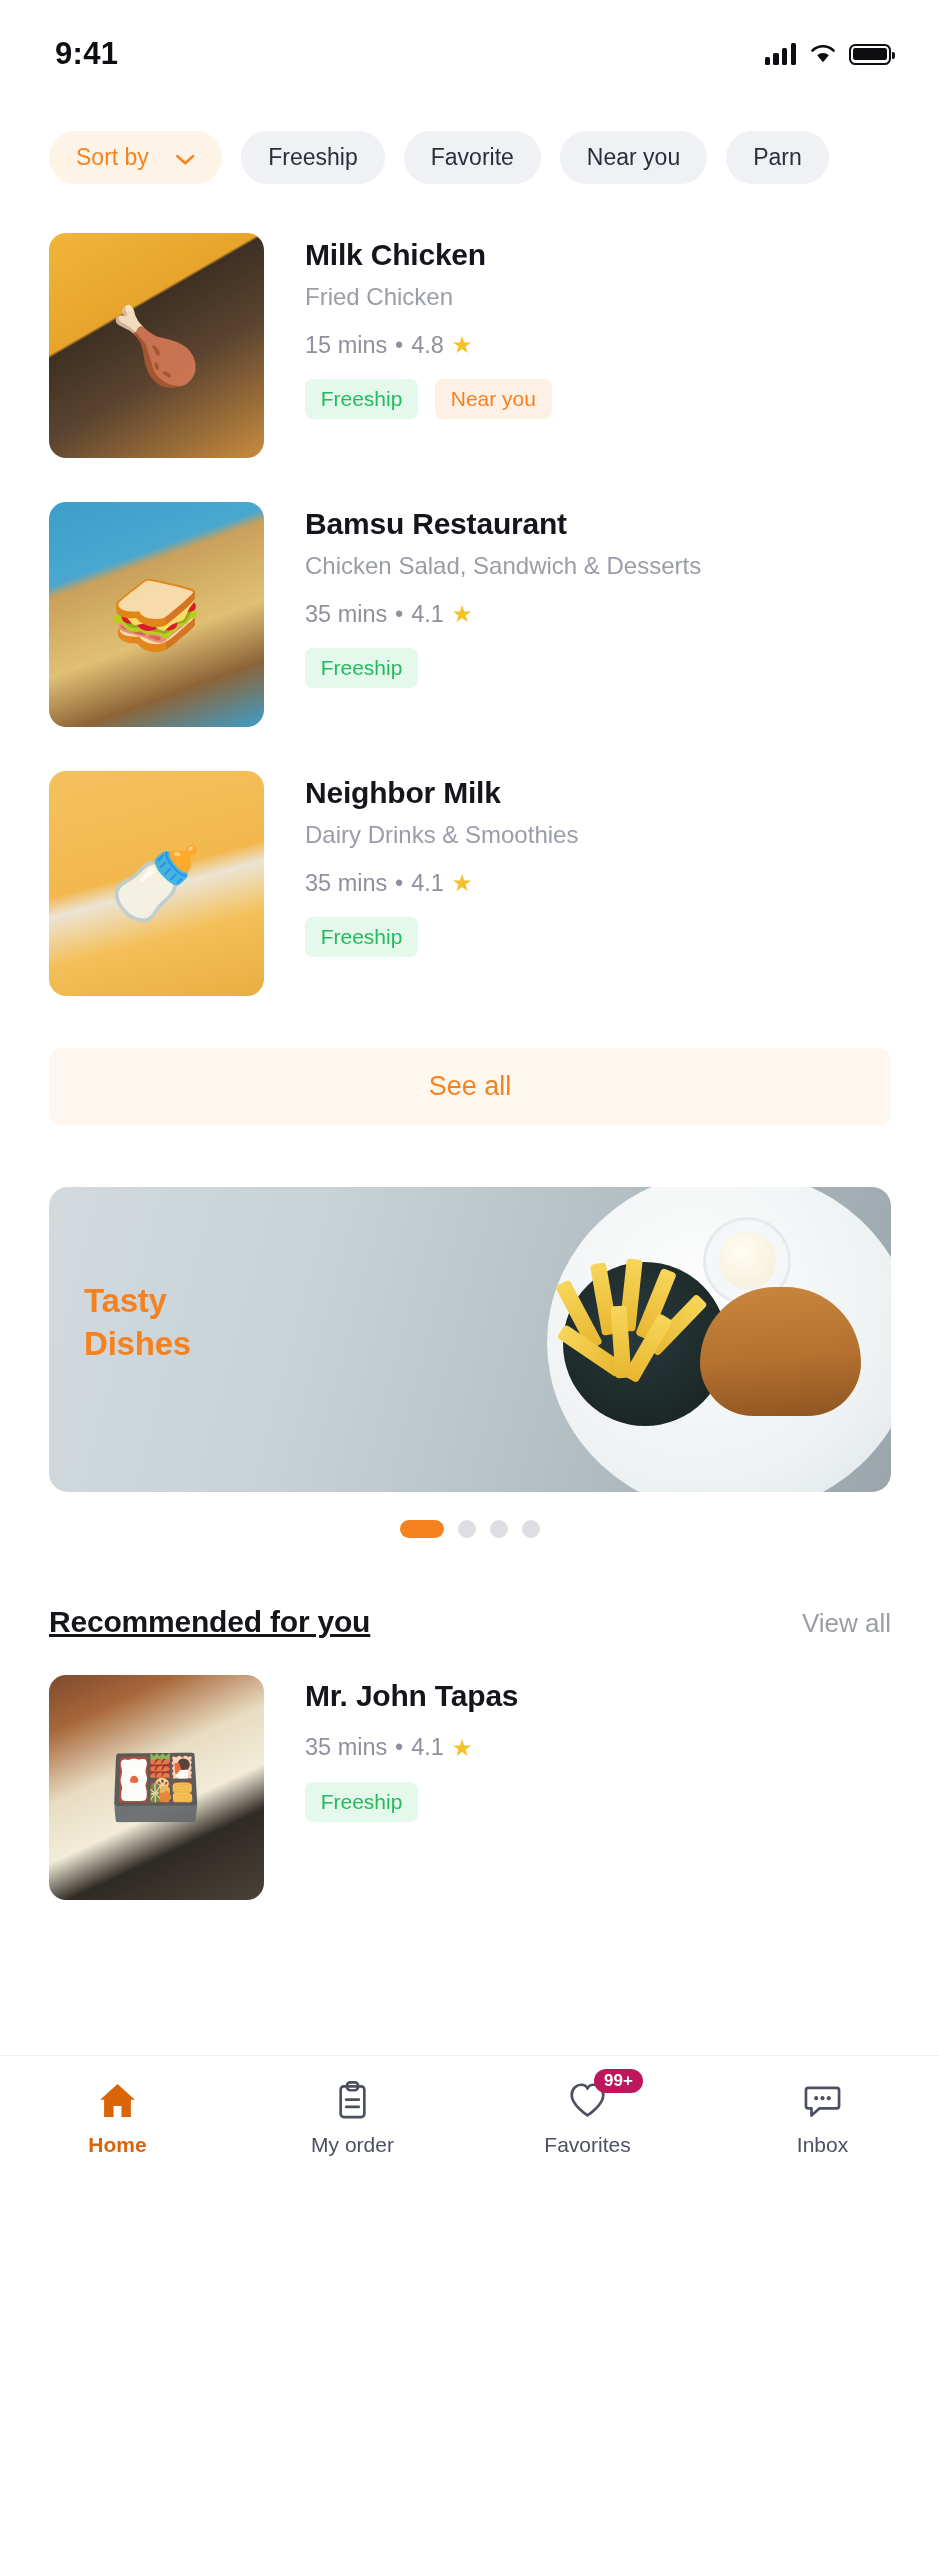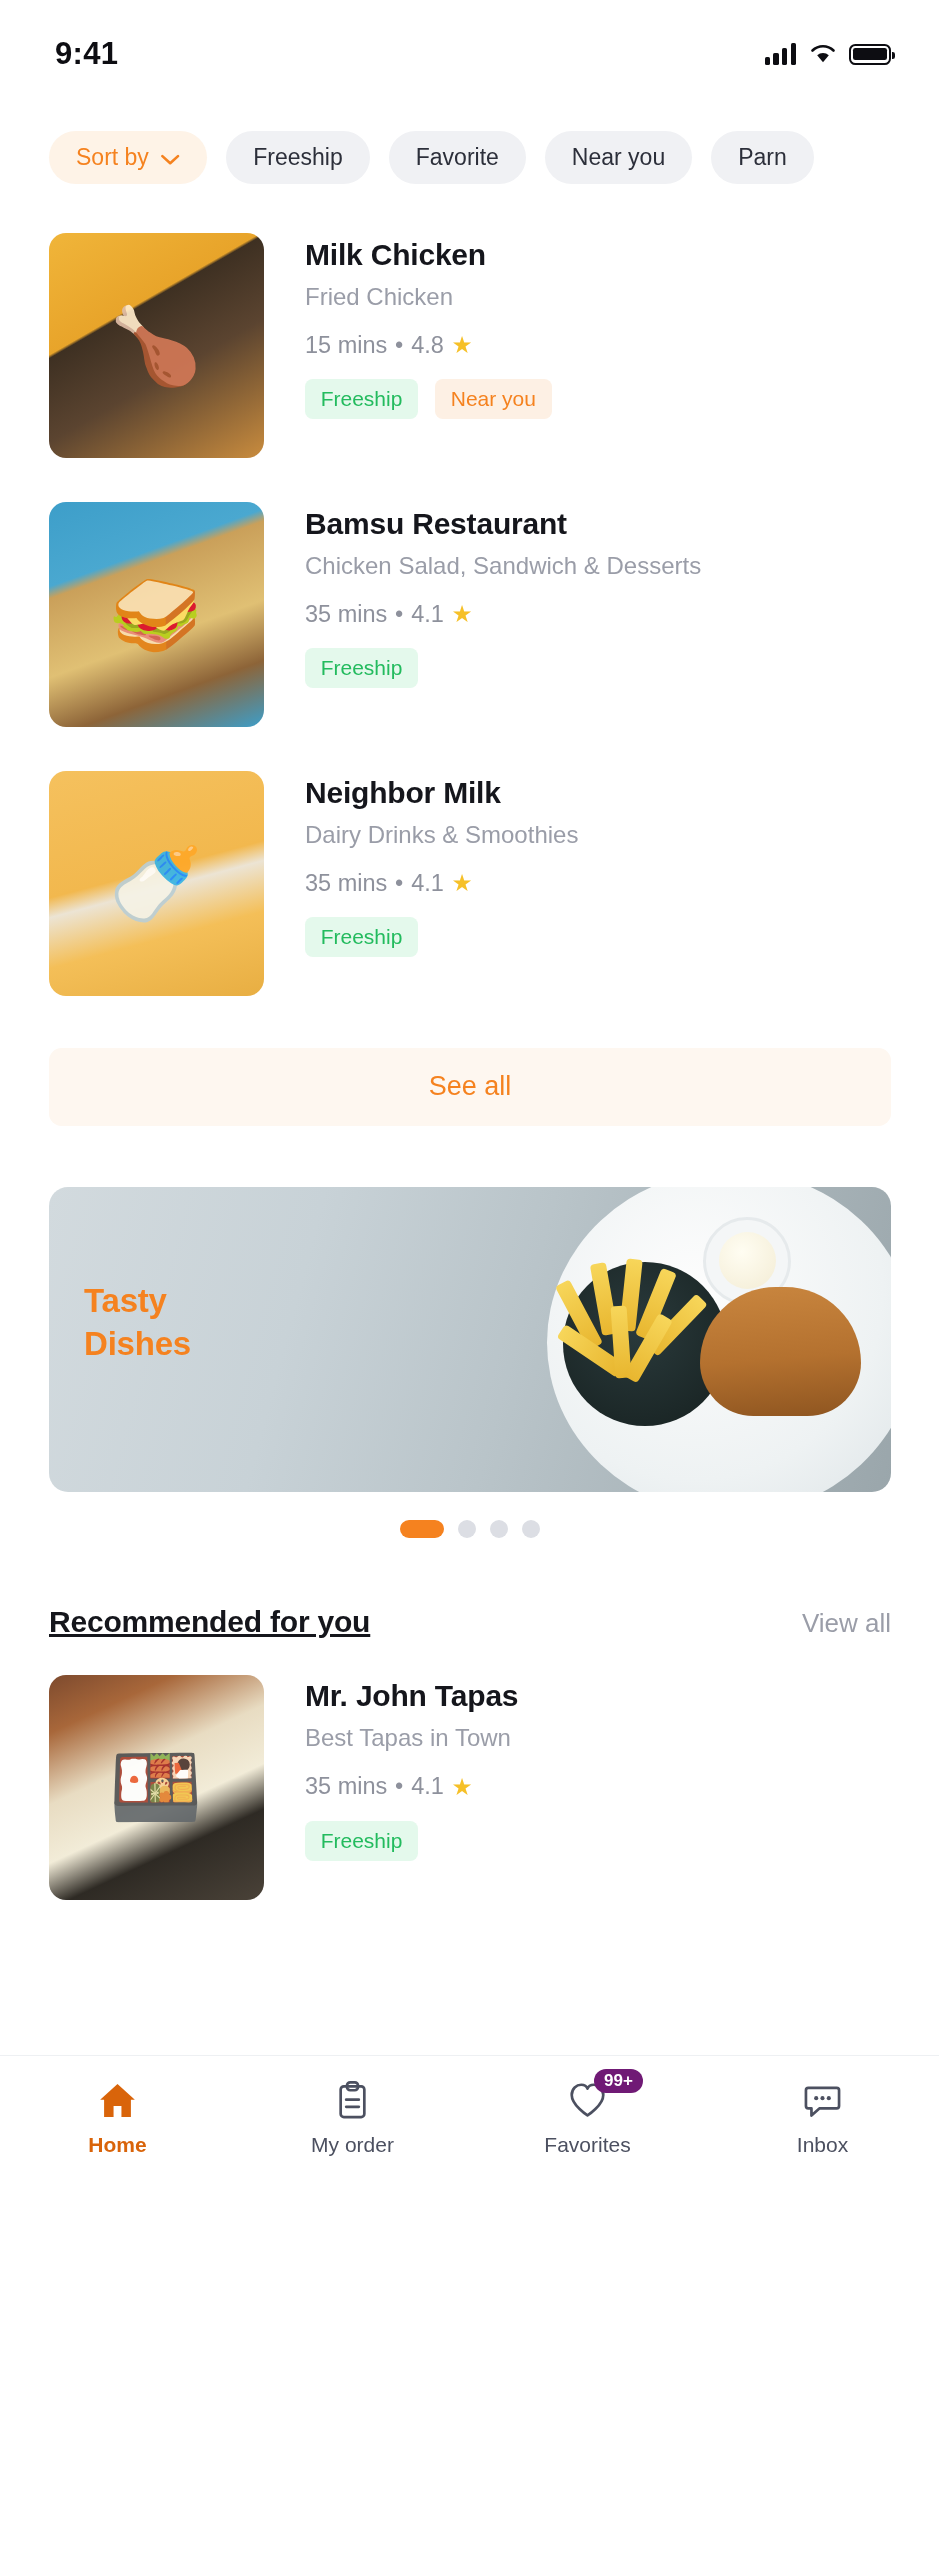--- a/index.html
+++ b/index.html
@@ -44,21 +44,21 @@
   }
   .page-title { font-size: 36px; font-weight: 700; color: #15161c; letter-spacing: -0.3px; }
 
   
   .chips {
     display: flex; gap: 19px; padding: 45px 0 0 49px;
     white-space: nowrap; overflow: hidden;
   }
   .chip {
     flex: none; height: 53px; border-radius: 27px; background: #f0f1f4;
-    display: flex; align-items: center; gap: 11px; padding: 0 27px;
+    display: flex; align-items: center; gap: 26px; padding: 0 27px;
     font-size: 23px; color: #2c2f3a; cursor: pointer;
   }
   .chip.active { background: #fef3e7; color: #f5821f; }
   .chev-sm { display: inline-block; }
 
   
   .rlist { padding: 49px 0 0 0; }
   .rcard { display: flex; gap: 41px; padding: 0 49px; margin-bottom: 44px; cursor: pointer; }
   .rthumb {
     flex: none; width: 215px; height: 225px; border-radius: 17px;
@@ -153,21 +153,21 @@
     display: flex; align-items: flex-start; padding-top: 23.5px;
   }
   .navitem {
     flex: 1; display: flex; flex-direction: column; align-items: center;
     gap: 12.5px; cursor: pointer; position: relative;
   }
   .navlabel { font-size: 21px; color: #4c5060; }
   .navitem.active .navlabel { color: #d9640a; font-weight: 700; }
   .nbadge {
     position: absolute; top: -11px; left: 50%; margin-left: 6.3px;
-    background: #701a75; color: #fff; font-size: 17px; font-weight: 700;
+    background: #be185d; color: #fff; font-size: 17px; font-weight: 700;
     padding: 3.9px 10.2px; border-radius: 17px; line-height: 1;
   }
 </style>
 </head>
 <body>
 
 <div class="phone">
 
   <div class="statusbar">
     <div class="status-time">9:41</div>
@@ -314,21 +314,20 @@
     <div class="sec-link">View all</div>
   </div>
 
   <div class="rlist" style="padding-top:36px;">
     <div class="rcard">
       <div class="rthumb t4">
         <span class="glyph">🍱</span>
       </div>
       <div class="rinfo">
         <div class="rname">Mr. John Tapas</div>
-        <div class="rcuisine">Best Tapas in Town</div>
         <div class="rmeta">
           <span>35 mins</span>
           <span>•</span>
           <span>4.1</span>
           <span class="star">★</span>
         </div>
         <div class="badges">
           <span class="badge green">Freeship</span>
         </div>
       </div>

